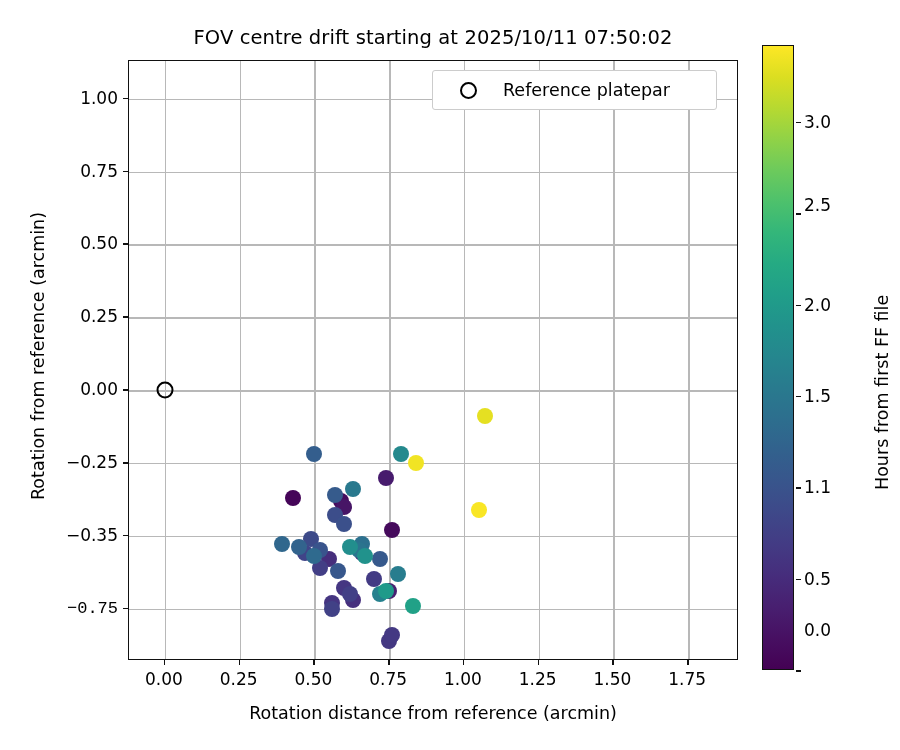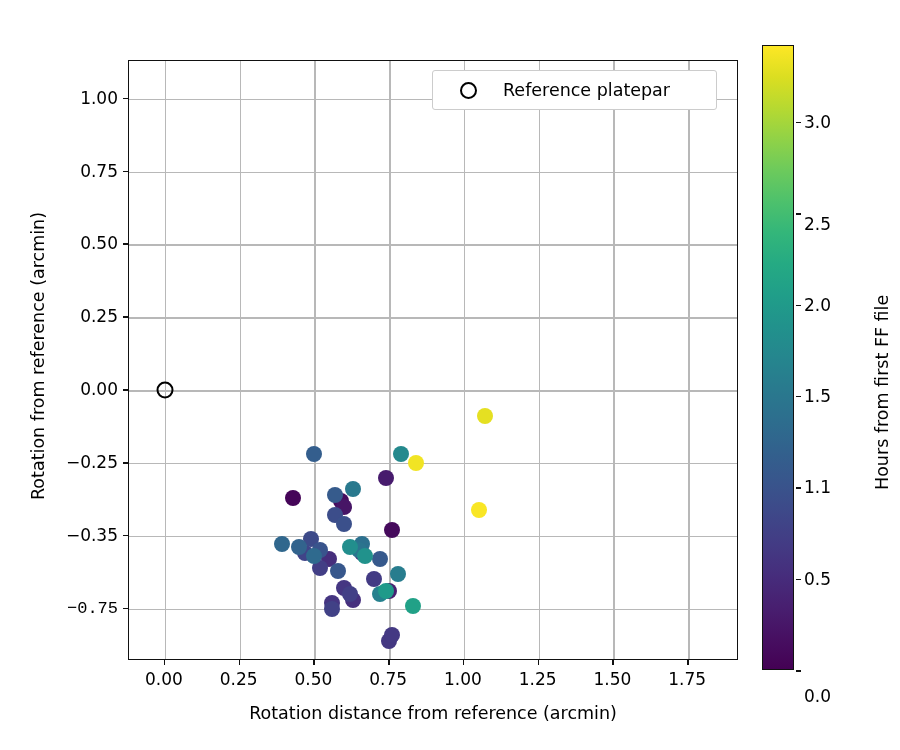--- a/index.html
+++ b/index.html
@@ -187,20 +187,21 @@
     transform: rotate(-90deg);
     left: 872px;
     top: 490px;
   }
 </style>
 </head>
 <body>
 
 <div id="figure">
 
+  <div class="chart-title">FOV centre drift starting at 2025/10/11 07:50:02</div>
 
   <div id="axes">
       <div class="gridline-v" style="left: 35.8824px;"></div>
       <div class="gridline-v" style="left: 110.637px;"></div>
       <div class="gridline-v" style="left: 185.392px;"></div>
       <div class="gridline-v" style="left: 260.147px;"></div>
       <div class="gridline-v" style="left: 334.902px;"></div>
       <div class="gridline-v" style="left: 409.657px;"></div>
       <div class="gridline-v" style="left: 484.412px;"></div>
       <div class="gridline-v" style="left: 559.167px;"></div>
@@ -300,29 +301,29 @@
       <div class="legend-circle"></div>
     </div>
     <div class="legend-text">Reference platepar</div>
   </div>
 
   <div id="colorbar-axes">
     <div id="colorbar-gradient" style="background: linear-gradient(to top, rgb(68, 1, 84) 0%, rgb(71, 16, 98) 5%, rgb(72, 31, 112) 10%, rgb(70, 45, 124) 15%, rgb(67, 59, 132) 20%, rgb(62, 72, 137) 25%, rgb(56, 85, 140) 30%, rgb(50, 97, 141) 35%, rgb(45, 110, 142) 40%, rgb(41, 122, 142) 45%, rgb(37, 134, 142) 50%, rgb(33, 146, 140) 55%, rgb(32, 158, 137) 60%, rgb(37, 170, 131) 65%, rgb(51, 182, 122) 70%, rgb(77, 193, 108) 75%, rgb(108, 202, 92) 80%, rgb(144, 210, 71) 85%, rgb(182, 217, 49) 90%, rgb(219, 222, 33) 95%, rgb(253, 231, 37) 100%);"></div>
   </div>
   <div id="colorbar-tick-layer">
       <div class="cb-tick" style="top: 670px;"></div>
-      <div class="cb-ticklabel" style="top: 696px;">0.0</div>
+      <div class="cb-ticklabel" style="top: 630px;">0.0</div>
       <div class="cb-tick" style="top: 578.626px;"></div>
       <div class="cb-ticklabel" style="top: 578.626px;">0.5</div>
       <div class="cb-tick" style="top: 487.251px;"></div>
       <div class="cb-ticklabel" style="top: 487.251px;">1.1</div>
       <div class="cb-tick" style="top: 395.877px;"></div>
       <div class="cb-ticklabel" style="top: 395.877px;">1.5</div>
       <div class="cb-tick" style="top: 304.503px;"></div>
       <div class="cb-ticklabel" style="top: 304.503px;">2.0</div>
       <div class="cb-tick" style="top: 213.129px;"></div>
-      <div class="cb-ticklabel" style="top: 224px;">2.5</div>
+      <div class="cb-ticklabel" style="top: 205px;">2.5</div>
       <div class="cb-tick" style="top: 121.754px;"></div>
       <div class="cb-ticklabel" style="top: 121.754px;">3.0</div>
     </div>
   <div class="colorbar-label">Hours from first FF file</div>
 
 </div>
 
 </body></html>

